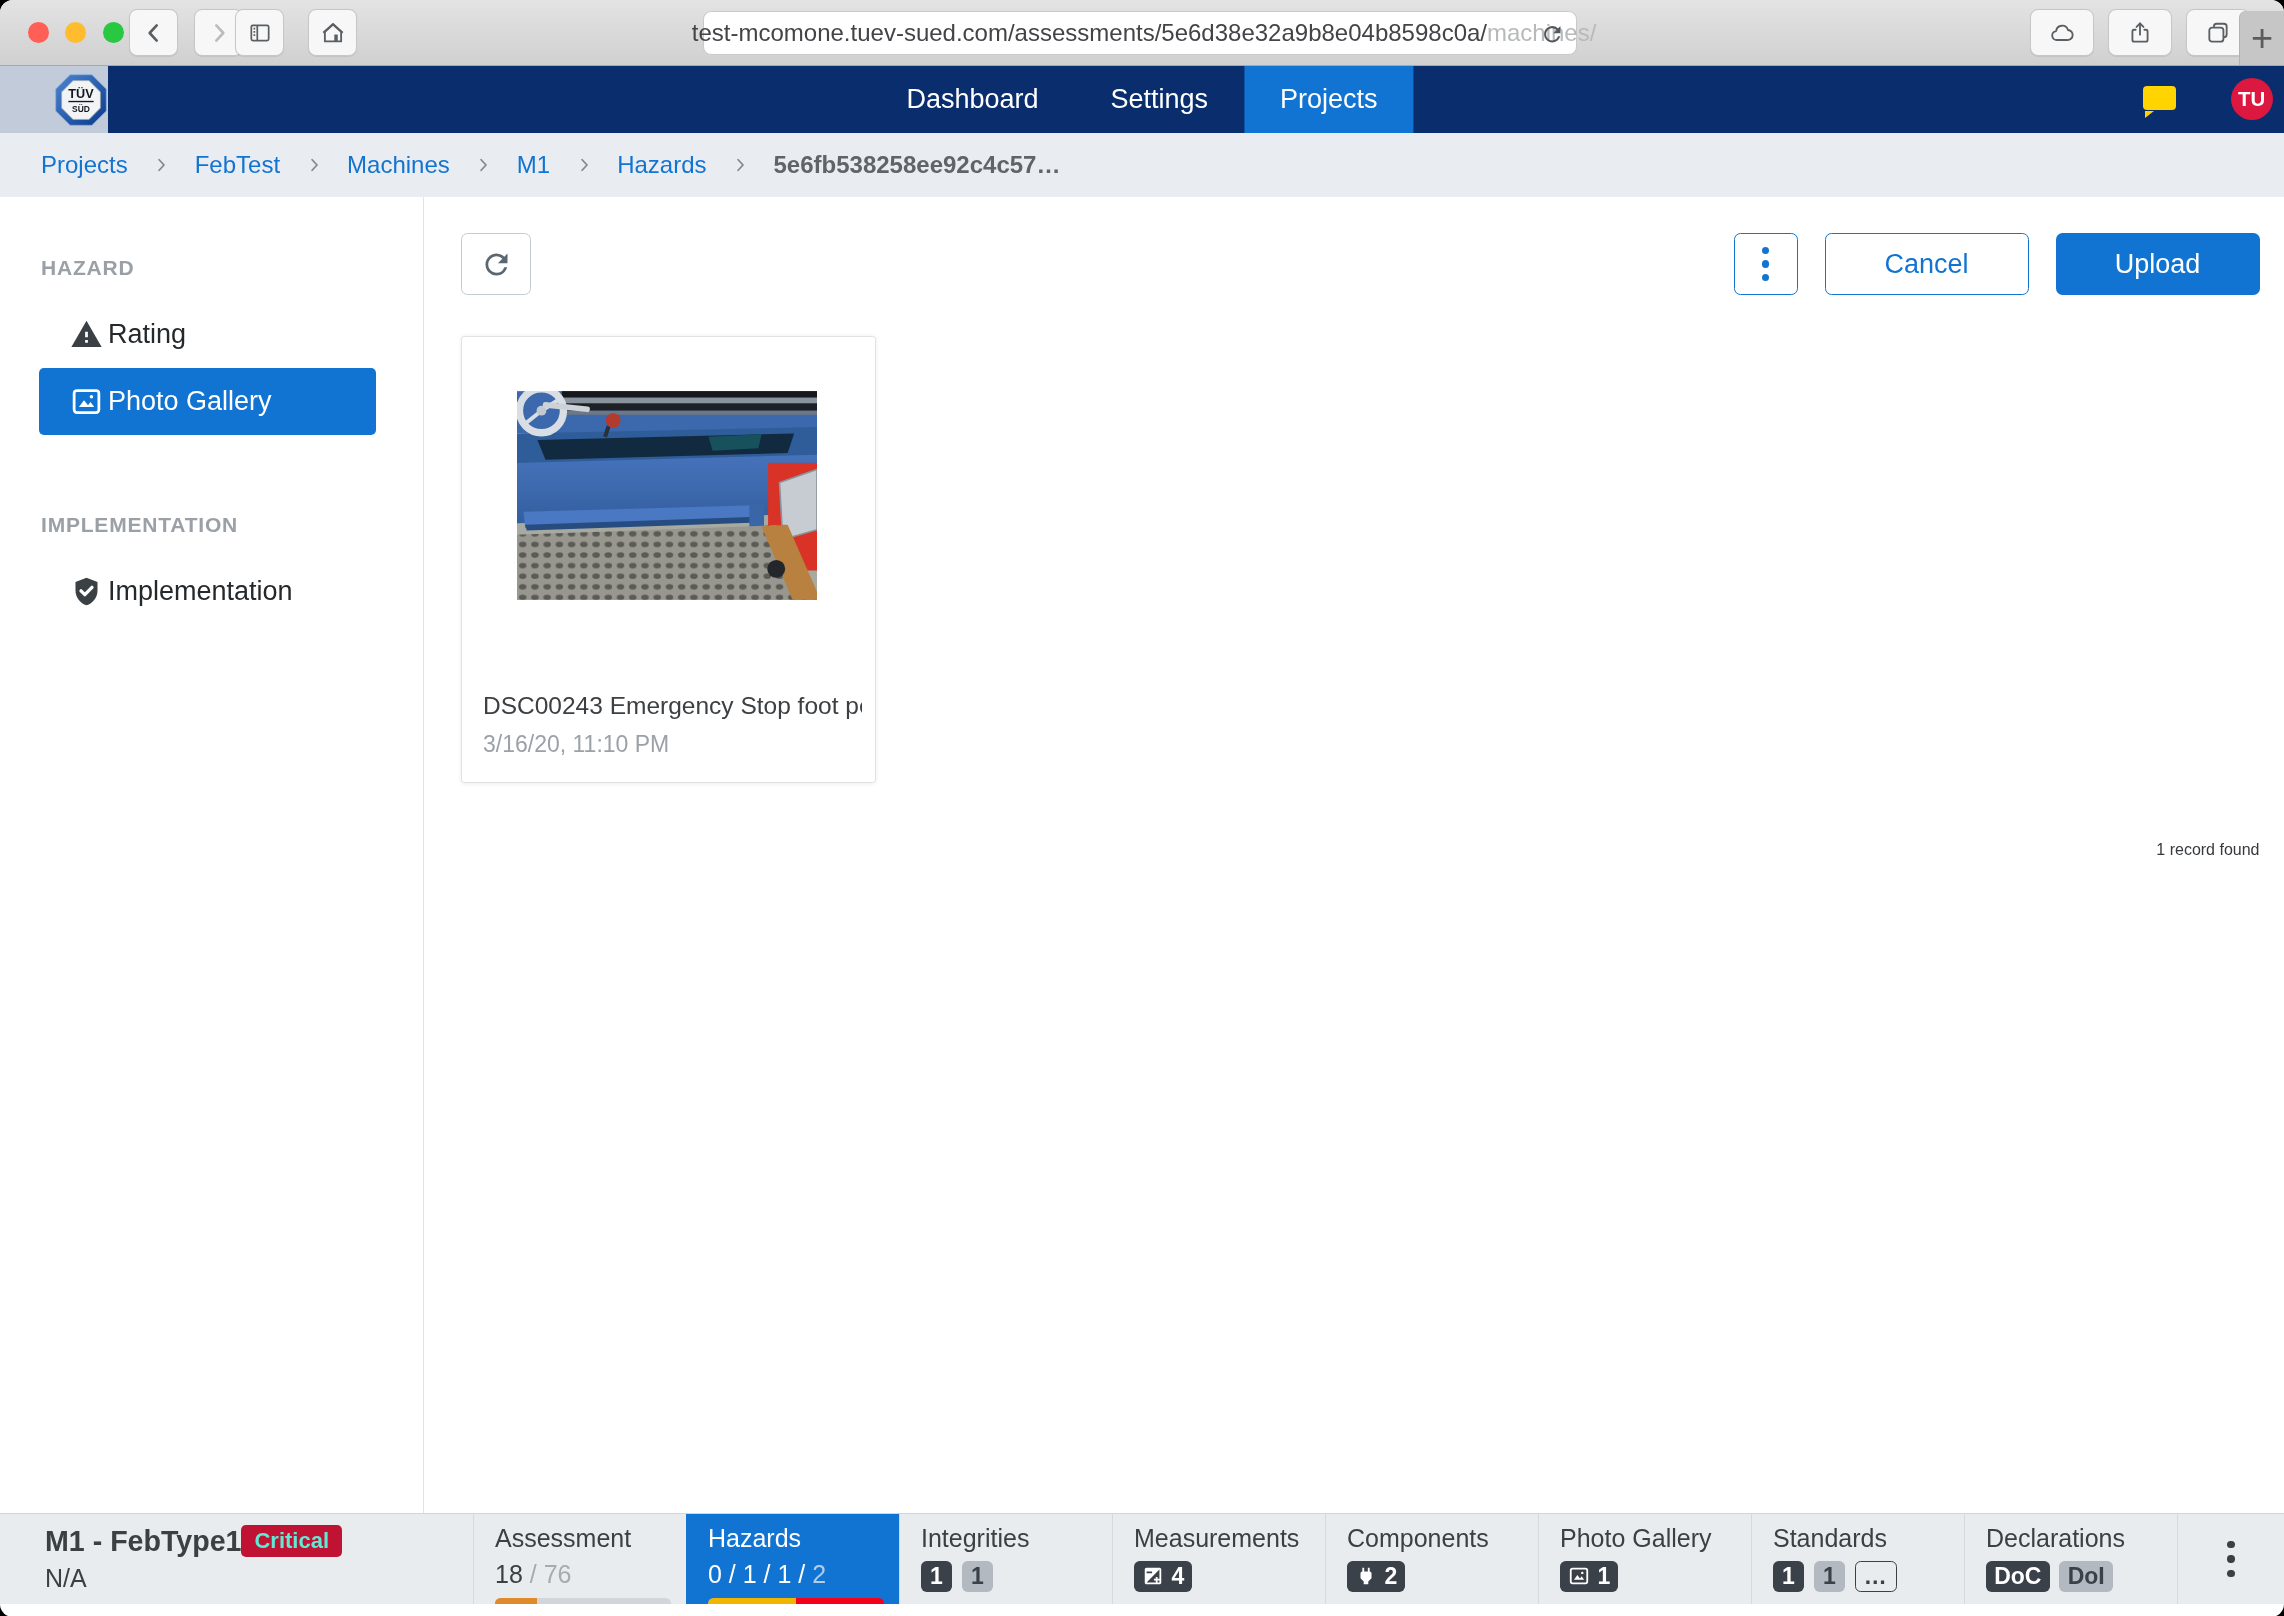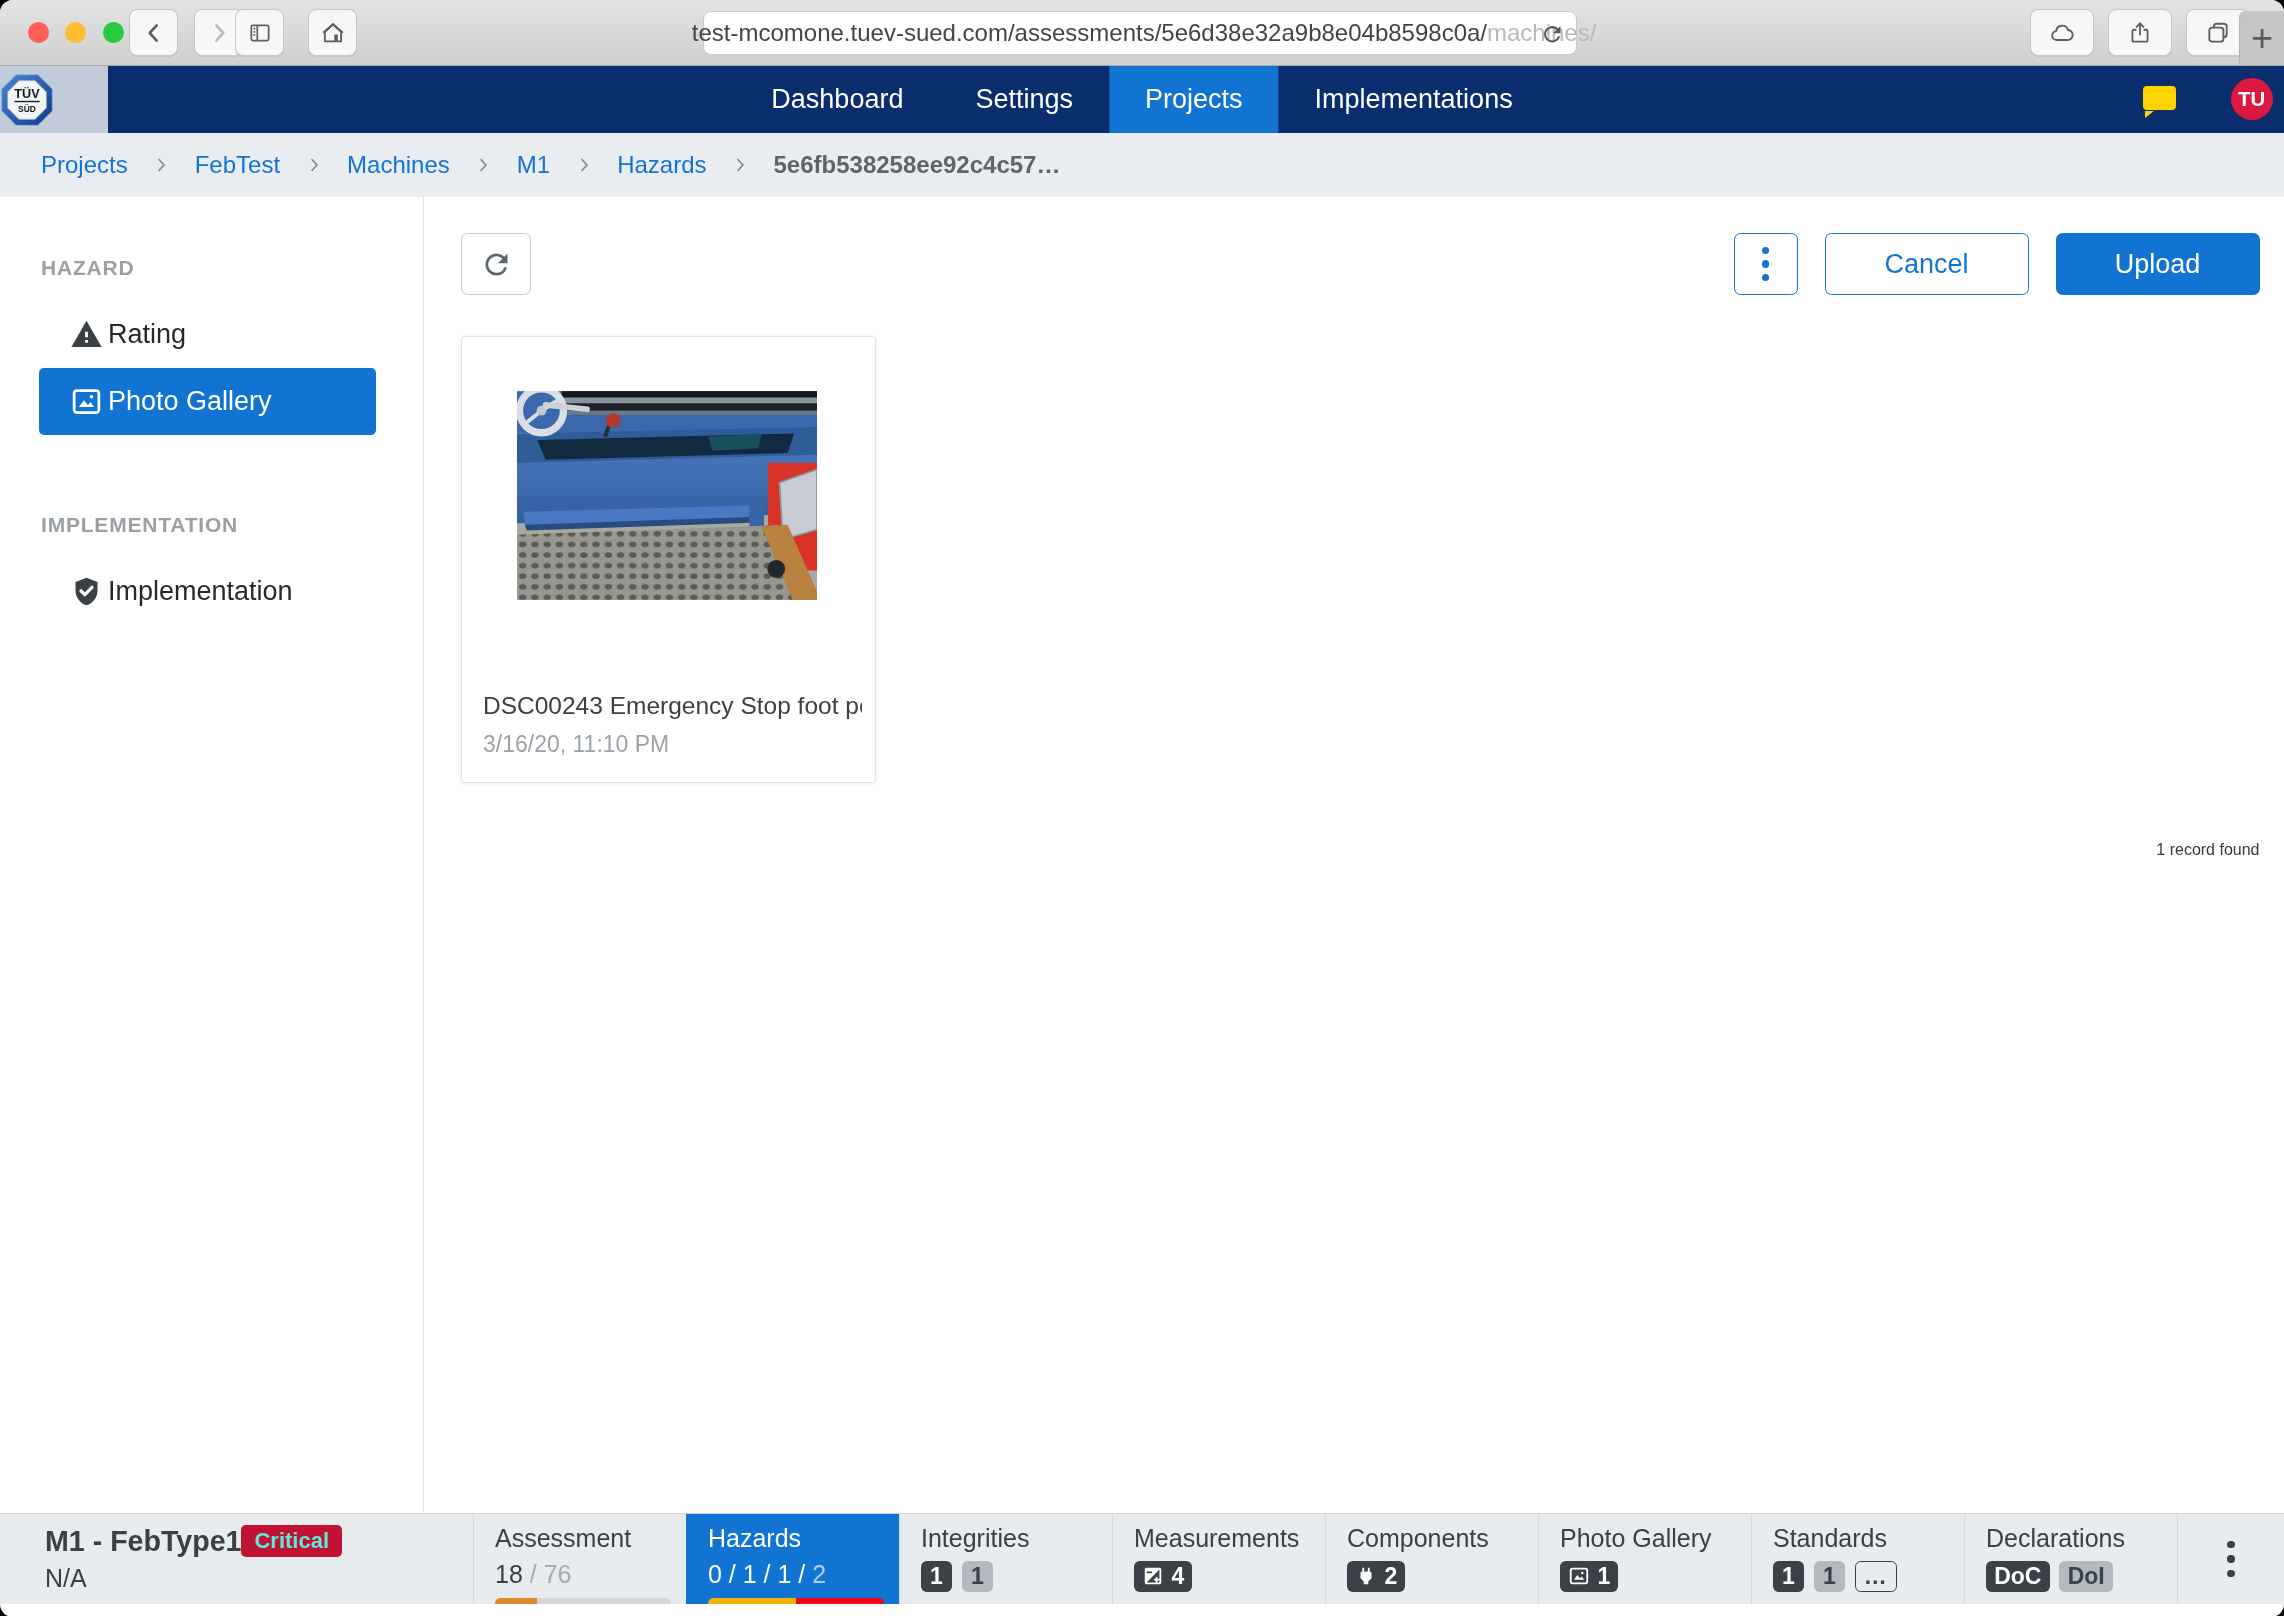--- a/index.html
+++ b/index.html
@@ -18,21 +18,21 @@
   .lockicon{width:19.6px;height:19.6px;color:#8a8d90;margin-right:8.2px;}
   .lockicon svg{width:100%;height:100%;display:block;}
   .url-main{color:#434447;white-space:nowrap;}
   .url-fade{color:#b7b9bb;white-space:nowrap;}
   .reloadbtn{position:absolute;right:11.4px;top:10.6px;width:24.5px;height:24.5px;color:#55595d;}
   .reloadbtn svg{width:100%;height:100%;display:block;}
   .newtab{position:absolute;right:0;top:11.4px;width:44px;height:54px;background:#c6c6c6;border-left:0.8px solid #b2b2b2;border-top-left-radius:6.5px;display:flex;align-items:center;justify-content:center;font-size:38px;font-weight:300;color:#5c5c5c;}
 
   
   .appnav{height:67px;background:var(--navy);position:relative;display:flex;}
-  .logo-block{width:108px;height:67px;background:#c2cbd9;display:flex;align-items:center;justify-content:flex-start;}
+  .logo-block{width:108px;height:67px;background:#c2cbd9;display:flex;align-items:center;justify-content:flex-end;}
   .nav-center{position:absolute;left:50%;transform:translateX(-50%);height:100%;display:flex;}
   .nav-item{padding:0 36px;display:flex;align-items:center;color:#fff;font-size:27px;white-space:nowrap;}
   .nav-item.active{background:var(--blue);}
   .chat{position:absolute;right:108px;top:20.4px;width:33px;height:24px;background:var(--chat-yellow);border-radius:4.1px;}
   .chat::after{content:"";position:absolute;left:2.4px;bottom:-7.3px;border-left:9px solid var(--chat-yellow);border-bottom:7.3px solid transparent;}
   .avatar{position:absolute;right:11.4px;top:12.2px;width:42px;height:42px;border-radius:50%;background:var(--avatar-red);color:#fff;font-size:20.4px;font-weight:bold;display:flex;align-items:center;justify-content:center;}
 
   
   .breadcrumb{height:64px;background:#e9edf1;display:flex;align-items:center;padding-left:41px;gap:24.5px;font-size:24px;}
   .crumb-link{color:var(--blue);cursor:pointer;white-space:nowrap;}
@@ -197,21 +197,20 @@
         <polygon points="22.5,9 41.5,9 55,22.5 55,41.5 41.5,55 22.5,55 9,41.5 9,22.5" fill="#f1f3f5" stroke="#9aa4ae" stroke-width="1"></polygon>
         <text x="32" y="30" text-anchor="middle" font-family="Liberation Sans, sans-serif" font-size="15" font-weight="bold" fill="#14181d">TÜV</text>
         <rect x="17" y="33" width="30" height="1.6" fill="#14181d"></rect>
         <text x="32" y="46" text-anchor="middle" font-family="Liberation Sans, sans-serif" font-size="10" font-weight="bold" fill="#14181d">SÜD</text>
       </svg>
     </div>
     <div class="nav-center">
         <div class="nav-item">Dashboard</div>
         <div class="nav-item">Settings</div>
         <div class="nav-item active">Projects</div>
-        <div class="nav-item">Implementations</div>
       </div>
     <div class="chat"></div>
     <div class="avatar">TU</div>
   </div>
 
   <div class="breadcrumb">
       <span class="crumb-link">Projects</span>
       <span class="crumb-sep">
         <svg viewBox="0 0 24 24" fill="none" stroke="currentColor" stroke-width="2.4" stroke-linecap="round" stroke-linejoin="round">
           <polyline points="9.5,5 16,12 9.5,19"></polyline>

